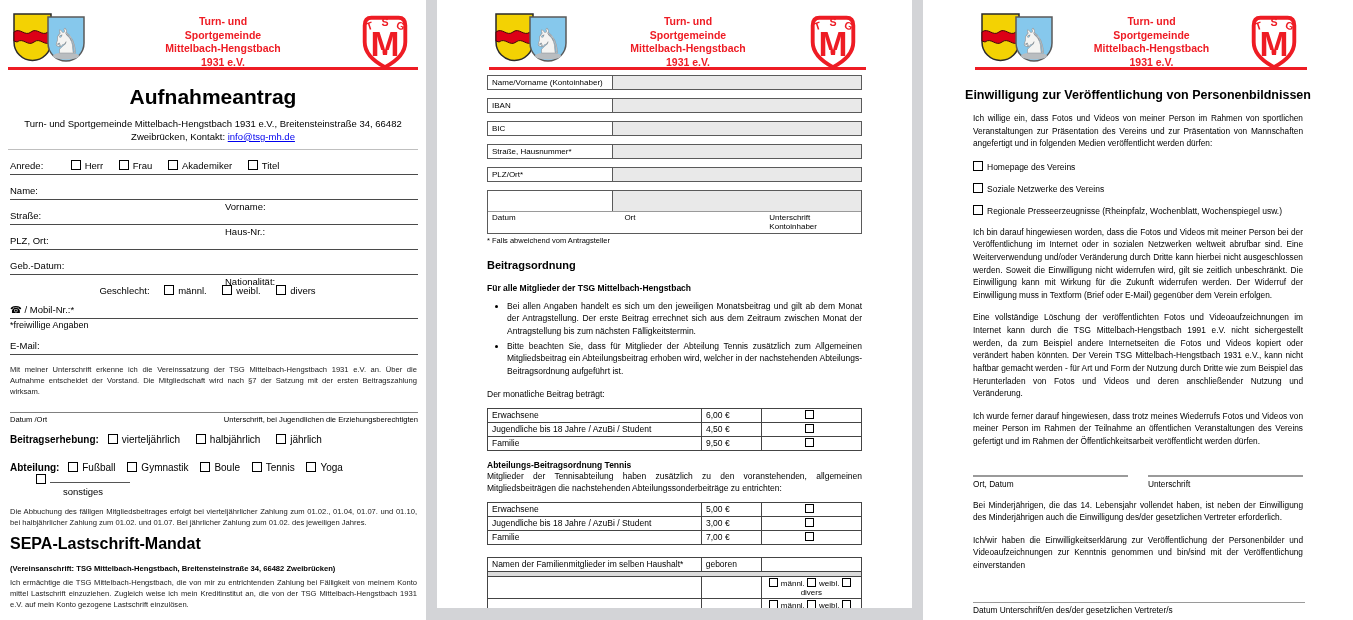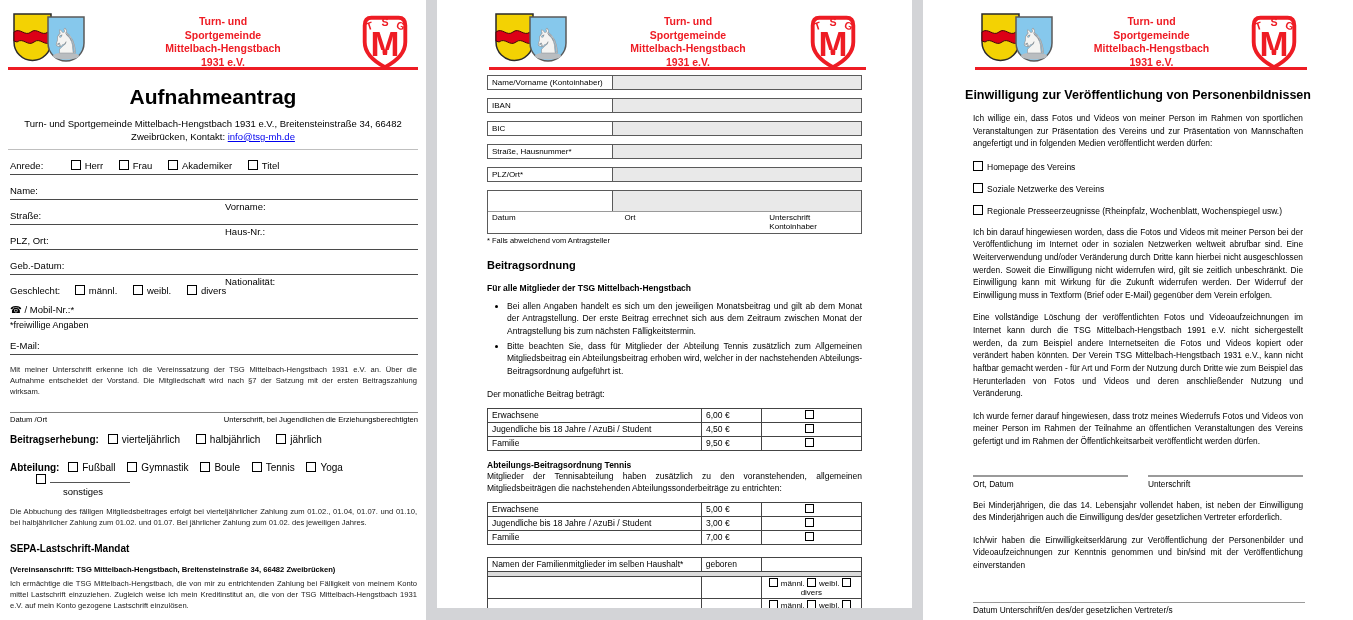--- a/index.html
+++ b/index.html
@@ -20,37 +20,37 @@
   .clubname{color:#ee1c24;font-weight:bold;font-size:10.5px;line-height:1.3;text-align:center;margin-top:4px;}
   .redline{height:3px;background:#ee1c24;margin:3px 8px 0 8px;}
   .p23 .redline{margin:3px 46px 0 52px;}
 
   
   .ptitle1{font-size:21px;font-weight:bold;text-align:center;margin-top:15px;}
   .intro{font-size:9.5px;text-align:center;line-height:1.35;margin:9px 8px 0 8px;}
   .introsep{border-top:1px solid #bfbfbf;margin:5px 8px 0 8px;}
   .frow{position:relative;margin:10px 8px 0 10px;border-bottom:1px solid #4a4a4a;
         font-size:9.5px;padding-bottom:3px;min-height:11px;}
-  .frow.noline{border-bottom:none;}
+  .frow.noline{border-bottom:none;text-align:center;}
   .col2{position:absolute;left:215px;top:16px;}
   .cb{display:inline-block;width:8px;height:8px;border:1px solid #000;background:#fff;
       vertical-align:-1px;margin-right:4px;}
   .cbs{display:inline-block;width:7px;height:7px;border:1px solid #000;background:#fff;
       vertical-align:-1px;margin-right:3px;}
   .opt{margin-right:13px;}
   .anredelabel{display:inline-block;width:58px;}
   .small{font-size:7.6px;line-height:1.5;text-align:justify;margin:9px 9px 0 10px;color:#1a1a1a;}
   .sigline1{border-top:1px solid #808080;margin:14px 8px 0 10px;padding-top:2px;
             display:flex;justify-content:space-between;font-size:7.6px;}
   .bigrow{margin:17px 8px 0 10px;font-size:10px;}
   .bigrow b{margin-right:6px;}
   .sonst{display:inline-block;vertical-align:top;margin-left:26px;}
   .sline{display:inline-block;width:80px;border-bottom:1px solid #555;height:9px;}
   .slabel{text-align:center;font-size:9.5px;margin-top:1px;}
-  .sepah{font-size:10px;font-weight:bold;margin:14px 8px 0 10px;}
+  .sepah{font-size:16px;font-weight:bold;margin:6px 8px 0 10px;}
   .sepaad{font-size:7.6px;font-weight:bold;margin:11px 9px 0 10px;}
 
   
   .bankrow{display:flex;margin:8px 50px 0 50px;border:1px solid #5a5a5a;font-size:8px;}
   .bankrow .lab{width:125px;padding:2px 4px;border-right:1px solid #5a5a5a;background:#fff;box-sizing:border-box;}
   .bankrow .val{flex:1;background:#e9e9e9;}
   .bigbank{margin:8px 50px 0 50px;border:1px solid #5a5a5a;font-size:8px;}
   .bigbank .topcells{display:flex;height:20px;}
   .bigbank .topcells .lab{width:125px;border-right:1px solid #5a5a5a;box-sizing:border-box;}
   .bigbank .topcells .val{flex:1;background:#e9e9e9;}

